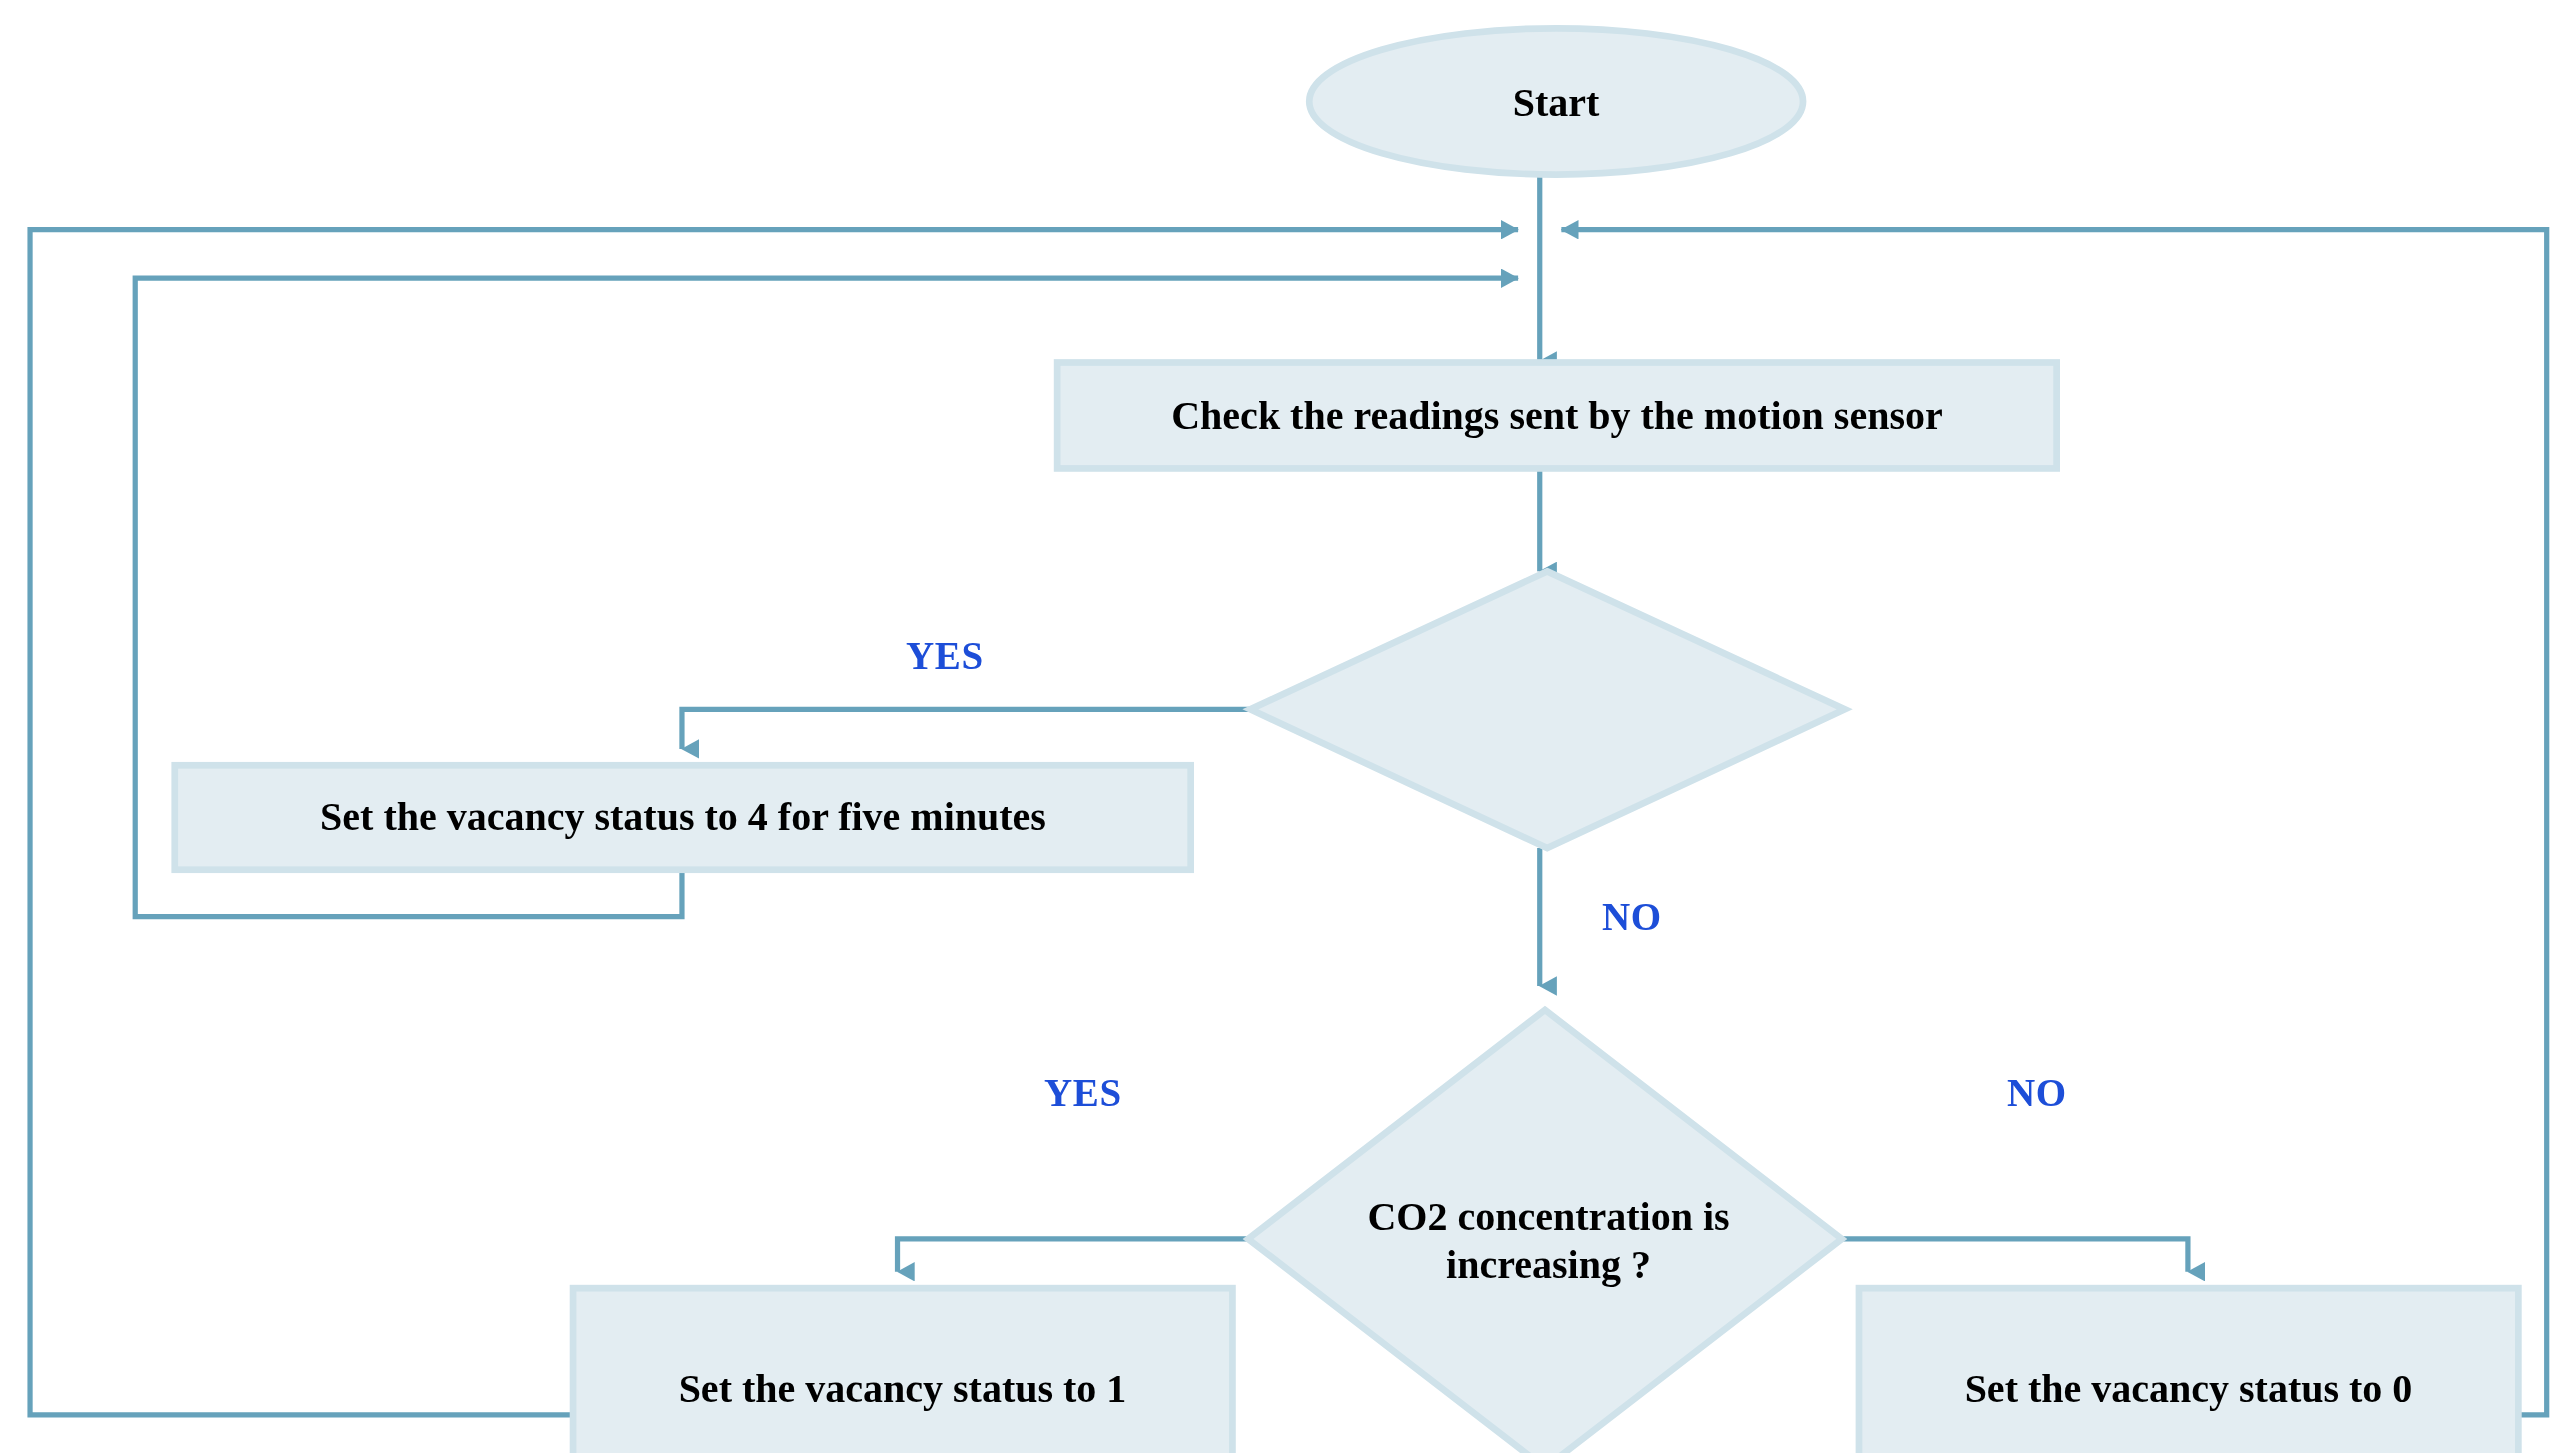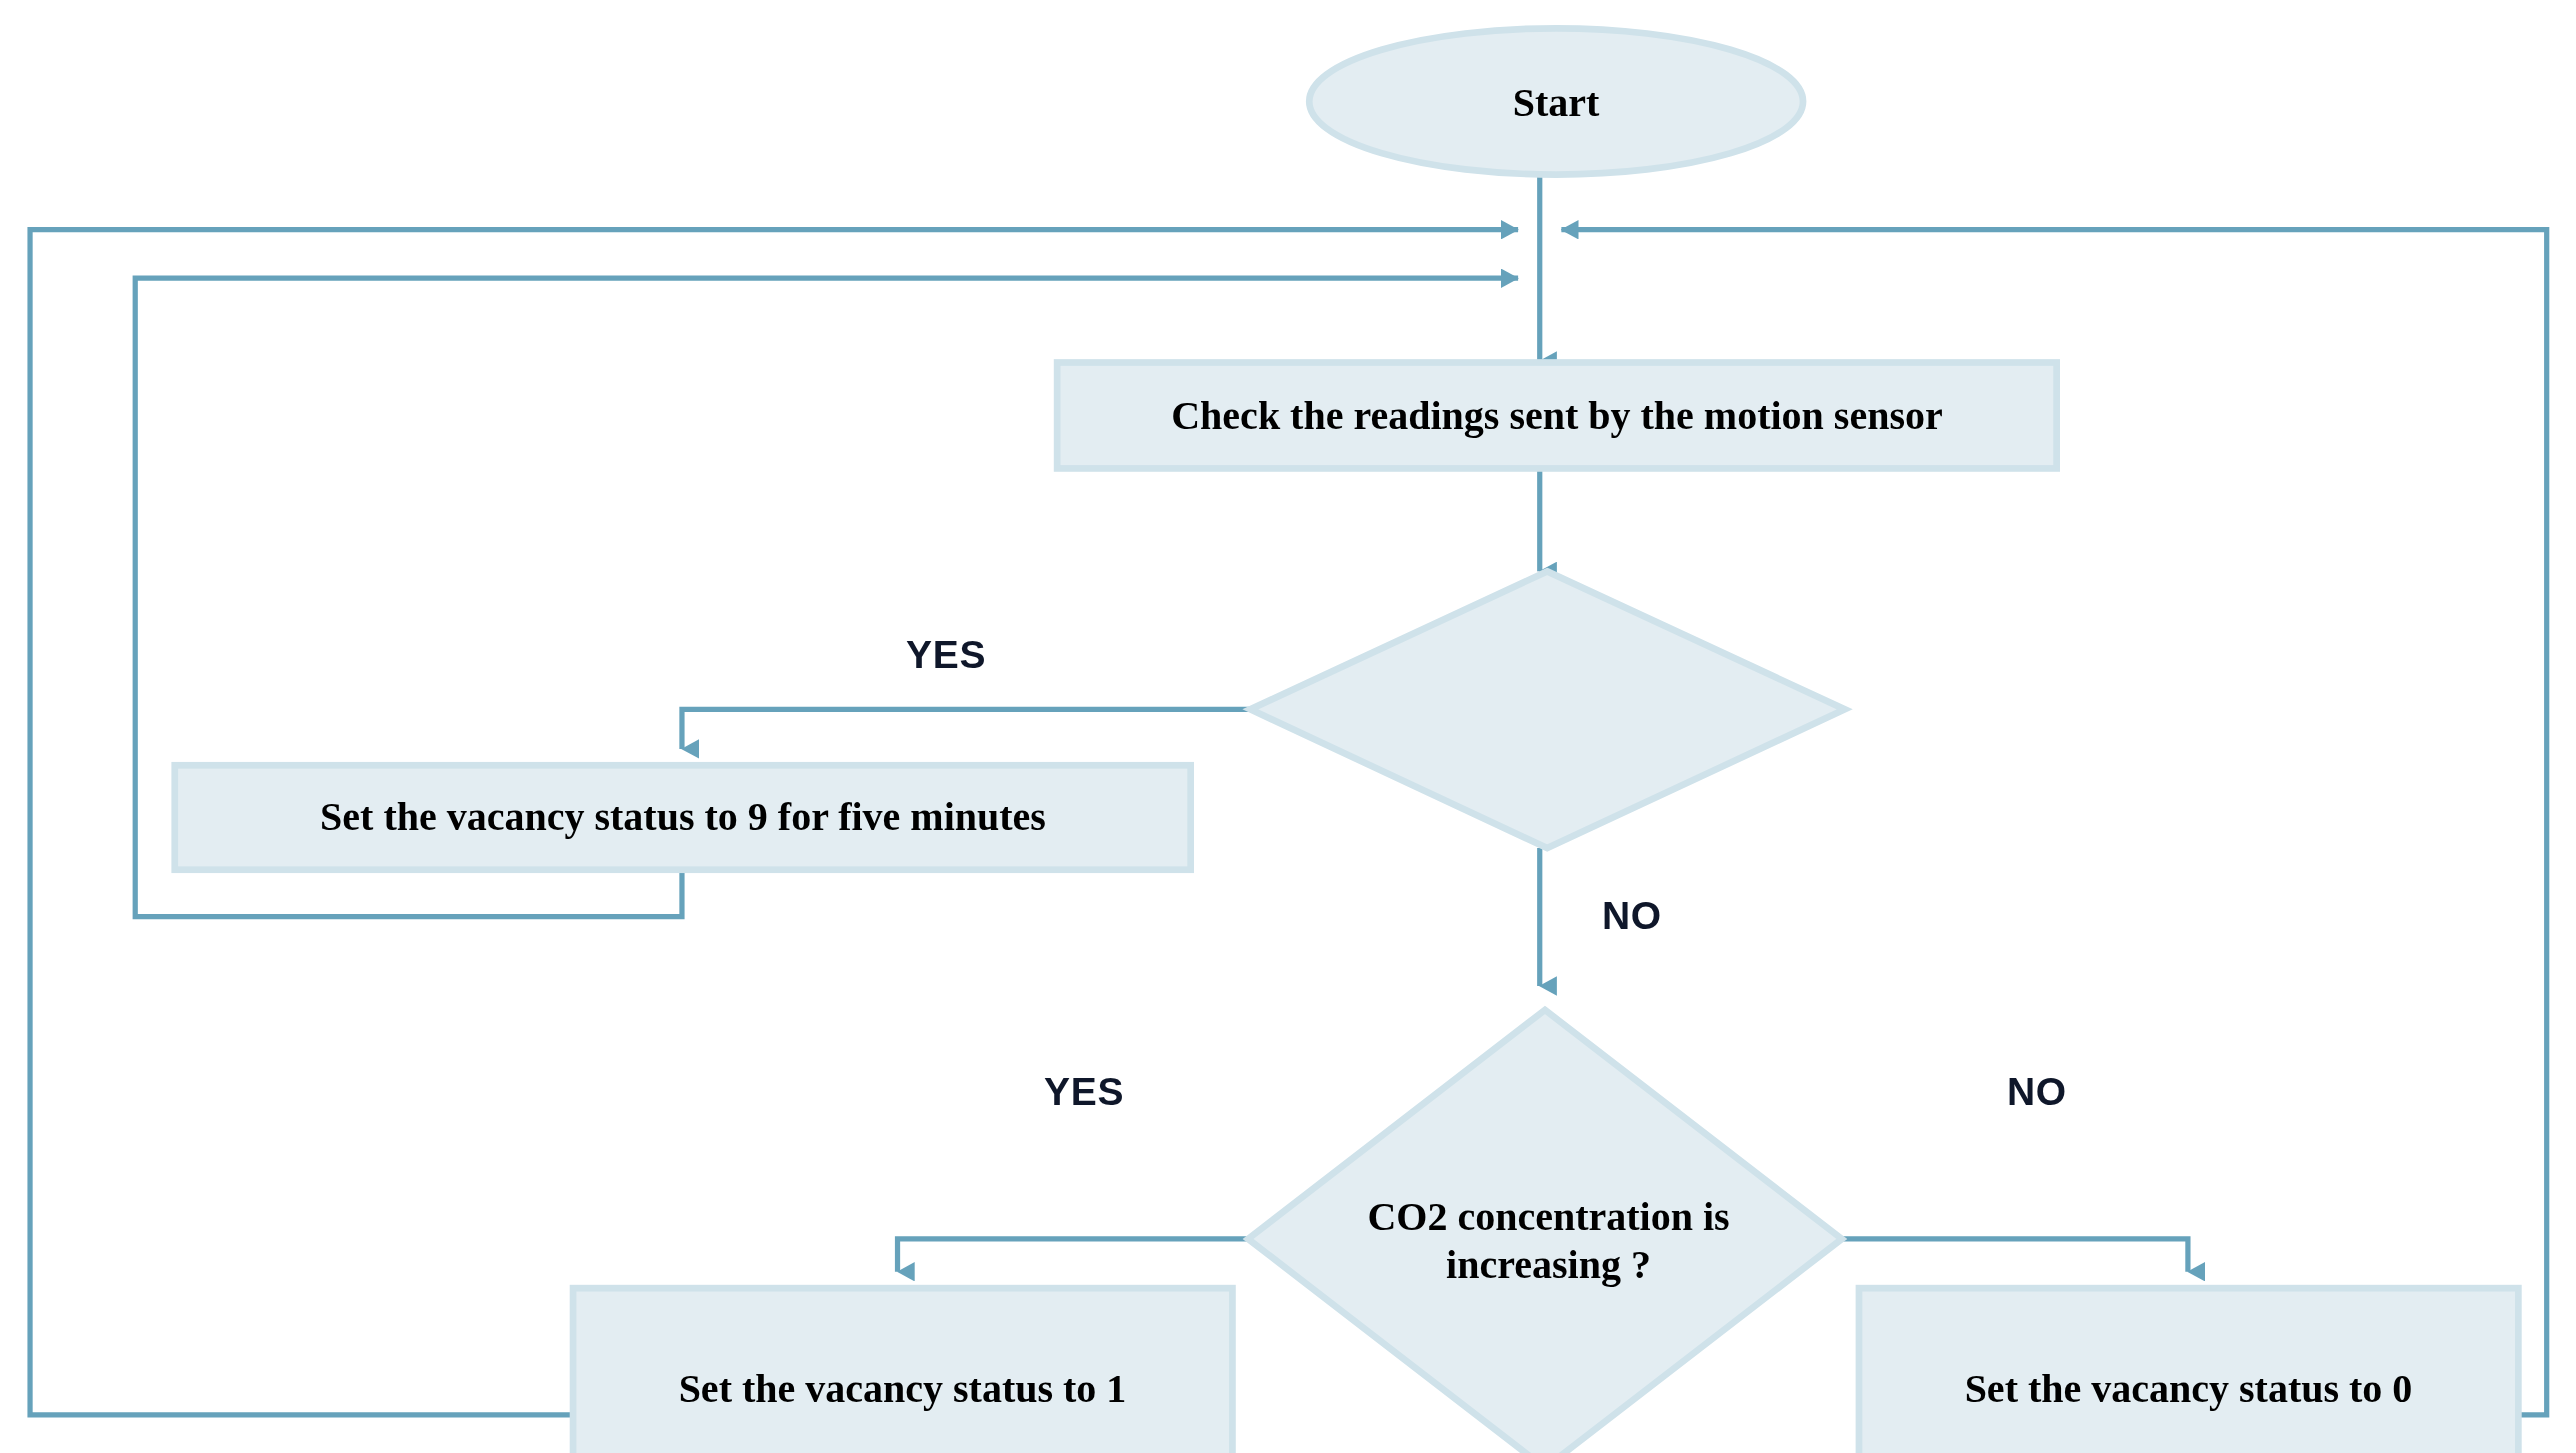--- a/index.html
+++ b/index.html
@@ -32,24 +32,24 @@
     text-align: center;
     color: #000000;
     font-weight: bold;
     font-family: "Liberation Serif", "DejaVu Serif", serif;
     pointer-events: none;
     line-height: 1.18;
     white-space: pre-line;
   }
   .edge-label {
     position: absolute;
-    color: #0f172a;
+    color: #1d4ed8;
     font-weight: bold;
     font-size: 39px;
-    font-family: Liberation Sans, sans-serif;
+    font-family: Liberation Serif, serif;
     letter-spacing: 0.7px;
   }
   .lbl-start      { left: 1309px; top: 30px;   width: 494px;  height: 146px; font-size: 40px; }
   .lbl-check      { left: 1057px; top: 363px;  width: 1000px; height: 106px; font-size: 40px; }
   .lbl-motion     { left: 1250px; top: 648px;  width: 595px;  height: 124px; font-size: 40px; }
   .lbl-five-min   { left: 175px;  top: 765px; width: 1016px; height: 104px; font-size: 40px; }
   .lbl-co2        { left: 1276px; top: 1171px; width: 545px;  height: 139px; font-size: 40px; }
   .lbl-status1    { left: 573px;  top: 1288px; width: 659px;  height: 201px; font-size: 40px; }
   .lbl-status0    { left: 1859px; top: 1288px; width: 659px;  height: 201px; font-size: 40px; }
 
@@ -110,21 +110,21 @@
     <rect x="768" y="1727" width="884" height="270" fill="#e3edf2" stroke="#cfe2ea" stroke-width="9"></rect>
 
     <rect x="2492" y="1727" width="884" height="270" fill="#e3edf2" stroke="#cfe2ea" stroke-width="9"></rect>
   </svg>
 
   <div class="node-label lbl-start">Start</div>
 
   <div class="node-label lbl-check">Check the readings sent by the motion sensor</div>
 
 
-  <div class="node-label lbl-five-min">Set the vacancy status to 9 for five minutes</div>
+  <div class="node-label lbl-five-min">Set the vacancy status to 4 for five minutes</div>
 
   <div class="node-label lbl-co2">CO2 concentration is
 increasing ?</div>
 
   <div class="node-label lbl-status1">Set the vacancy status to 1</div>
 
   <div class="node-label lbl-status0">Set the vacancy status to 0</div>
 
   <div class="edge-label elbl-yes1">YES</div>
 

